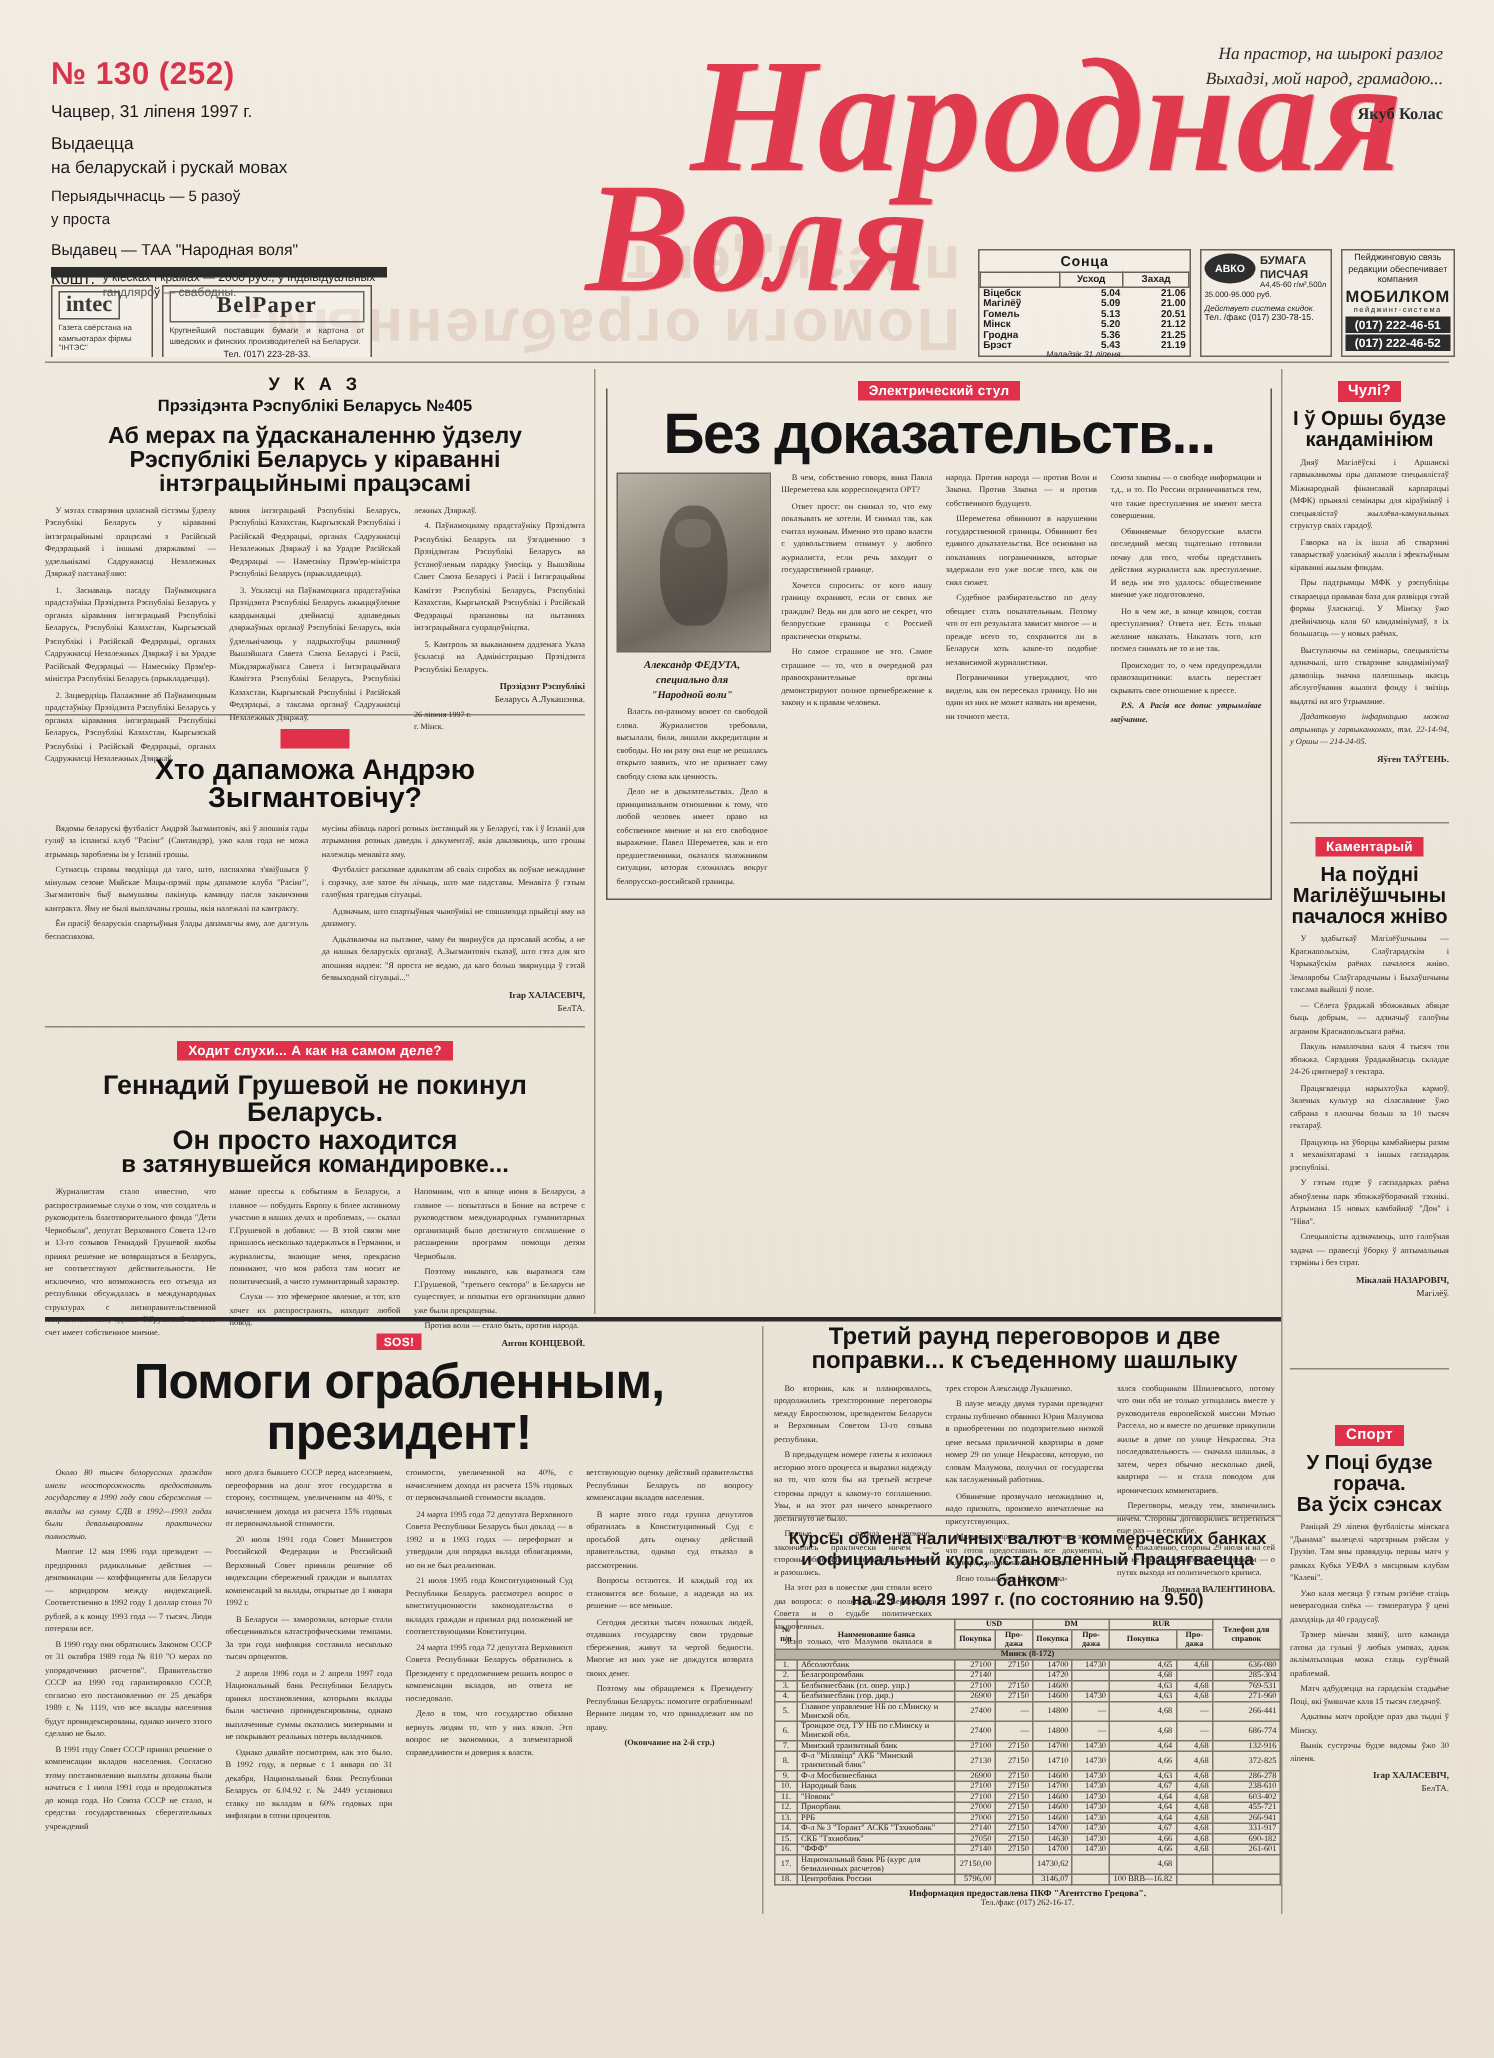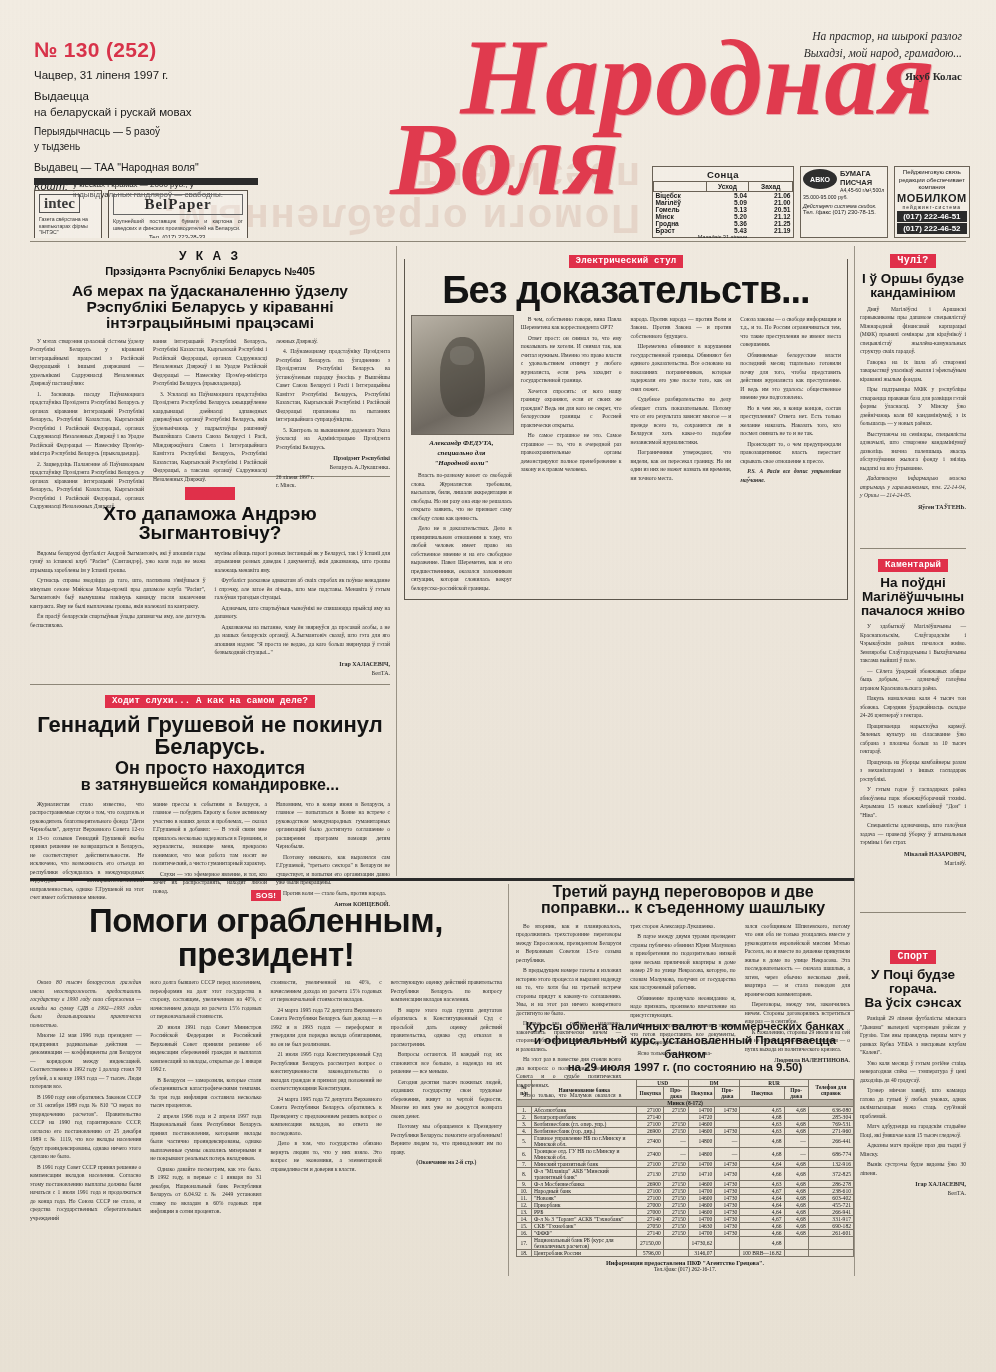--- a/index.html
+++ b/index.html
@@ -42,21 +42,21 @@
     pointer-events:none;user-select:none;
   }
 
   .issue{position:absolute;left:34px;top:38px;width:220px;}
   .issue-num{color:#d8334a;font-size:21px;font-weight:700;letter-spacing:.3px;}
   .issue-date{font-size:11.5px;margin-top:7px;}
   .issue-line{font-size:11.5px;margin-top:8px;line-height:1.35;}
   .issue-small{font-size:10px;margin-top:5px;line-height:1.3;}
   .issue-pub{font-size:10.5px;margin-top:8px;}
   .kosht{display:flex;gap:5px;margin-top:7px;align-items:flex-start;}
-  .kosht-l{font-size:11px;font-style:italic;}
+  .kosht-l{font-size:11px;}
   .kosht-r{font-size:8px;line-height:1.25;}
   .rule-black{position:absolute;left:34px;top:178px;width:224px;height:7px;background:#2b2b2b;}
 
   .logos{position:absolute;left:34px;top:190px;display:flex;gap:6px;}
   .logo-box{border:1px solid #5a5248;background:rgba(255,255,255,.25);padding:3px 4px;}
   .logo-a{width:58px;}
   .logo-a .mark{font-family:"Liberation Serif",serif;font-weight:700;font-size:15px;color:#3a3a3a;
      border:1px solid #555;display:inline-block;padding:0 4px;line-height:1.15;}
   .logo-a .cap{font-size:5.2px;line-height:1.25;margin-top:3px;color:#333;}
   .logo-b{width:130px;}
@@ -94,21 +94,21 @@
   
   .body-col{font-family:"Liberation Serif",serif;font-size:5.6px;line-height:1.52;text-align:justify;
      color:#2a2a2a;hyphens:auto;}
   .body-col p{margin:0 0 2px;text-indent:7px;}
   .body-col p.noind{text-indent:0;}
   .sig{font-weight:700;font-size:6px;text-align:right;margin-top:3px;font-family:"Liberation Serif",serif;}
   .sig em{display:block;font-weight:400;font-style:normal;}
 
   .kicker{display:inline-block;background:#e0304a;color:#fff;font-size:9px;font-weight:700;
      padding:1.5px 7px;letter-spacing:.2px;}
-  .kicker-wrap{text-align:center;font-family:Liberation Mono, monospace;}
+  .kicker-wrap{text-align:center;}
 
   .hl{font-weight:700;text-align:center;color:#141414;line-height:1.02;}
 
   
   .sec{position:absolute;}
   .cols{display:flex;gap:9px;}
   .cols > div{flex:1;}
   .vrule{position:absolute;width:1px;background:#9a9386;}
   .hrule{position:absolute;height:1px;background:#8d8678;}
   .hrule2{position:absolute;height:3px;background:#2b2b2b;}
@@ -148,21 +148,21 @@
       <span class="np1">Народная</span>
       <span class="np2">Воля</span>
     </div>
 
     <div class="issue">
       <div class="issue-num">№ 130 (252)</div>
       <div class="issue-date">Чацвер, 31 ліпеня 1997 г.</div>
       <div class="issue-line">Выдаецца</div>
       <div class="issue-line" style="margin-top:0">на беларускай і рускай мовах</div>
       <div class="issue-small">Перыядычнасць — 5 разоў</div>
-      <div class="issue-small" style="margin-top:2px">у тыдзень</div>
+      <div class="issue-small" style="margin-top:2px">у проста</div>
       <div class="issue-pub">Выдавец — ТАА "Народная воля"</div>
       <div class="kosht">
         <div class="kosht-l">Кошт:</div>
         <div class="kosht-r">у кіёсках і крамах — 2000 руб., у індывідуальных гандляроў — свабодны.</div>
       </div>
     </div>
 
     <div class="rule-black"></div>
 
     <div class="logos">
@@ -309,21 +309,21 @@
           <em>БелТА.</em>
         </div>
       </div>
     </div>
   </div>
 
   <div class="sec" style="left:30px;top:690px;width:360px;">
     <div class="kicker-wrap">
       <span class="kicker">Ходит слухи... А как на самом деле?</span>
     </div>
-    <div class="hl" style="font-size:22px;margin-top:6px;">Геннадий Грушевой не покинул Беларусь.</div>
+    <div class="hl" style="font-size:18px;margin-top:6px;">Геннадий Грушевой не покинул Беларусь.</div>
     <div class="hl" style="font-size:18px;">Он просто находится</div>
     <div class="hl" style="font-size:16px;">в затянувшейся командировке...</div>
     <div class="cols" style="margin-top:6px;">
       <div class="body-col">
         <p>Журналистам стало известно, что распространяемые слухи о том, что создатель и руководитель благотворительного фонда "Дети Чернобыля", депутат Верховного Совета 12-го и 13-го созывов Геннадий Грушевой якобы принял решение не возвращаться в Беларусь, не соответствуют действительности. Не исключено, что возможность его отъезда из республики обсуждалась в международных структурах с антиправительственной направленностью, однако Г.Грушевой на этот счет имеет собственное мнение.</p>
       </div>
       <div class="body-col">
         <p class="noind">мание прессы к событиям в Беларуси, а главное — побудить Европу к более активному участию в наших делах и проблемах, — сказал Г.Грушевой в добавил: — В этой связи мне пришлось несколько задержаться в Германии, и журналисты, знающие меня, прекрасно понимают, что моя работа там носит не политический, а чисто гуманитарный характер.</p>
         <p>Слухи — это эфемерное явление, и тот, кто хочет их распространять, находит любой повод.</p>
       </div>

